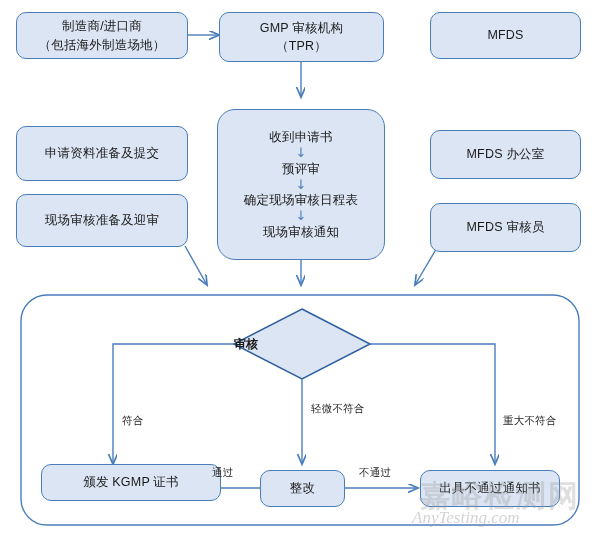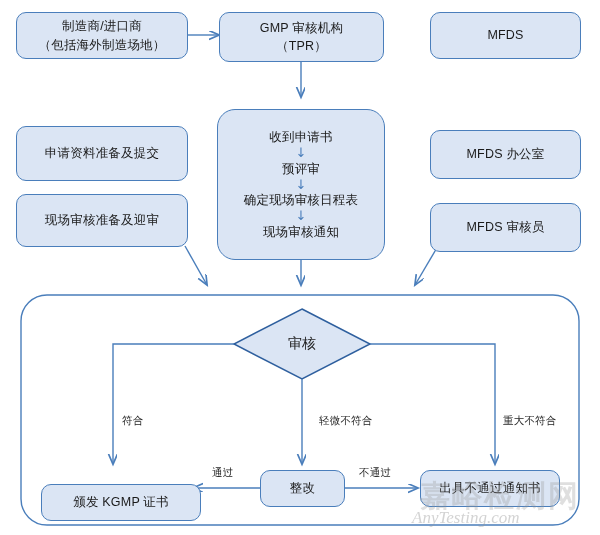--- a/index.html
+++ b/index.html
@@ -57,25 +57,26 @@
     line-height: 0.9;
     margin: 1px 0 1px 0;
     font-family: "DejaVu Sans", sans-serif;
   }
   .diamond-wrap {
     position: absolute;
   }
   .diamond-label {
     position: absolute;
     width: 100%;
-    text-align: center;
-    font-size: 14px;
+    text-align: left;
+    font-size: 12px;
     color: #1a1a1a;
     top: 50%;
     transform: translateY(-50%);
+    font-weight: bold;
   }
   .edge-label {
     position: absolute;
     font-size: 10.5px;
     color: #262626;
     white-space: nowrap;
     letter-spacing: 0.2px;
   }
   .watermark {
     position: absolute;
@@ -180,35 +181,35 @@
     <span class="proc-arrow">↓</span>
     <span class="node-line">确定现场审核日程表</span>
     <span class="proc-arrow">↓</span>
     <span class="node-line">现场审核通知</span>
   </div>
 
   <div class="diamond-wrap" style="left:234px; top:309px; width:136px; height:70px;">
     <div class="diamond-label">审核</div>
   </div>
 
-  <div class="node" style="left:41px; top:484px; width:160px; height:37px;">
+  <div class="node" style="left:41px; top:464px; width:180px; height:37px;">
     <span class="node-line">颁发 KGMP 证书</span>
   </div>
 
   <div class="node" style="left:260px; top:470px; width:85px; height:37px;">
     <span class="node-line">整改</span>
   </div>
 
   <div class="node" style="left:420px; top:470px; width:140px; height:37px;">
     <span class="node-line">出具不通过通知书</span>
   </div>
 
   <div class="edge-label" style="left:122px; top:414px;">符合</div>
 
-  <div class="edge-label" style="left:311px; top:414px;margin-left:8px;">轻微不符合</div>
+  <div class="edge-label" style="left:311px; top:402px;">轻微不符合</div>
 
   <div class="edge-label" style="left:503px; top:414px;">重大不符合</div>
 
   <div class="edge-label" style="left:212px; top:466px;">通过</div>
 
   <div class="edge-label" style="left:359px; top:466px;">不通过</div>
 
   <div class="watermark">
     <div class="wm-cn">嘉峪检测网</div>
     <div class="wm-en">AnyTesting.com</div>

